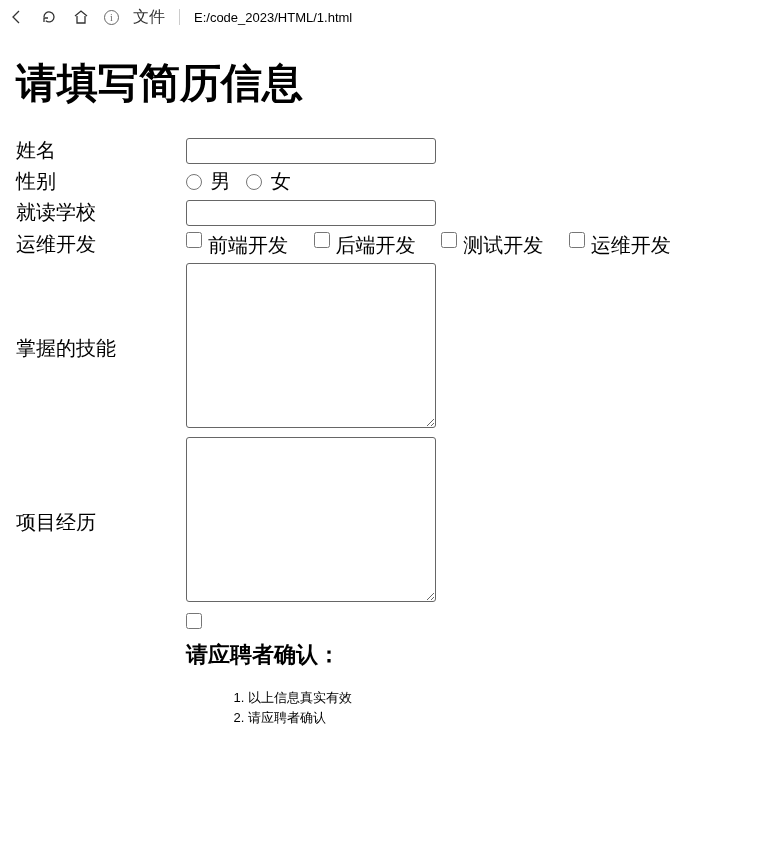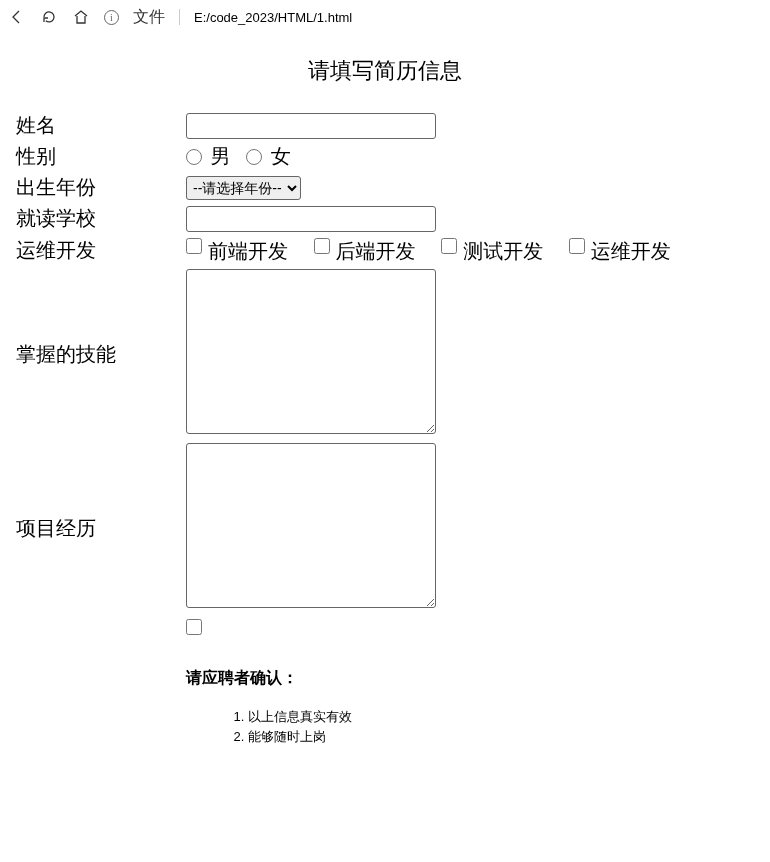--- a/index.html
+++ b/index.html
@@ -50,24 +50,23 @@
       font-size: 13px;
     }
     .file-label {
       font-size: 16px;
       color: #333;
     }
     .content {
       padding: 8px 16px;
     }
     h2.page-title {
-      font-size: 22px;
-      font-weight: normal;
+      font-size: 41px;
+      font-weight: bold;
       margin: 14px 0 24px 0;
-      text-align: center;
     }
     table.form-table {
       border-collapse: collapse;
     }
     table.form-table td {
       vertical-align: middle;
       padding: 2px 0;
       font-size: 20px;
     }
     table.form-table td.label {
@@ -114,23 +113,23 @@
     .checkbox-wrap {
       display: inline-flex;
       gap: 3px;
       margin-right: 10px;
     }
     .confirm-row td {
       padding-top: 12px;
       padding-bottom: 12px;
     }
     h3.confirm-title {
-      font-size: 16px;
+      font-size: 22px;
       font-weight: bold;
-      margin: 24px 0 14px 0;
+      margin: 2px 0 14px 0;
     }
     ol.confirm-list {
       font-size: 13px;
       margin: 18px;
       padding-left: 44px;
     }
     ol.confirm-list li {
       line-height: 1.5;
     }
   </style>
@@ -172,28 +171,20 @@
     <tr>
       <td class="label">性别</td>
       <td>
         <input type="radio" name="gender" style="">
         <span class="radio-label">男</span>
         <input type="radio" name="gender" style="">
         <span class="radio-label">女</span>
       </td>
     </tr>
     <tr>
-      <td class="label">出生年份</td>
-      <td>
-        <select>
-          <option>--请选择年份--</option>
-        </select>
-      </td>
-    </tr>
-    <tr>
       <td class="label">就读学校</td>
       <td><input type="text" style=""></td>
     </tr>
     <tr>
       <td class="label">运维开发</td>
       <td>
         <span class="checkbox-wrap">
               <input type="checkbox" style="">
               <span class="check-label">前端开发</span>
             </span>
@@ -226,19 +217,19 @@
           <input type="checkbox" style="">
         </span>
       </td>
     </tr>
     <tr>
       <td></td>
       <td>
         <h3 class="confirm-title">请应聘者确认：</h3>
         <ol class="confirm-list">
           <li>以上信息真实有效</li>
-          <li>能够随时上岗</li>
+          <li>请应聘者确认</li>
         </ol>
       </td>
     </tr>
   </tbody>
     </table>
 </div>
 
 </body></html>

